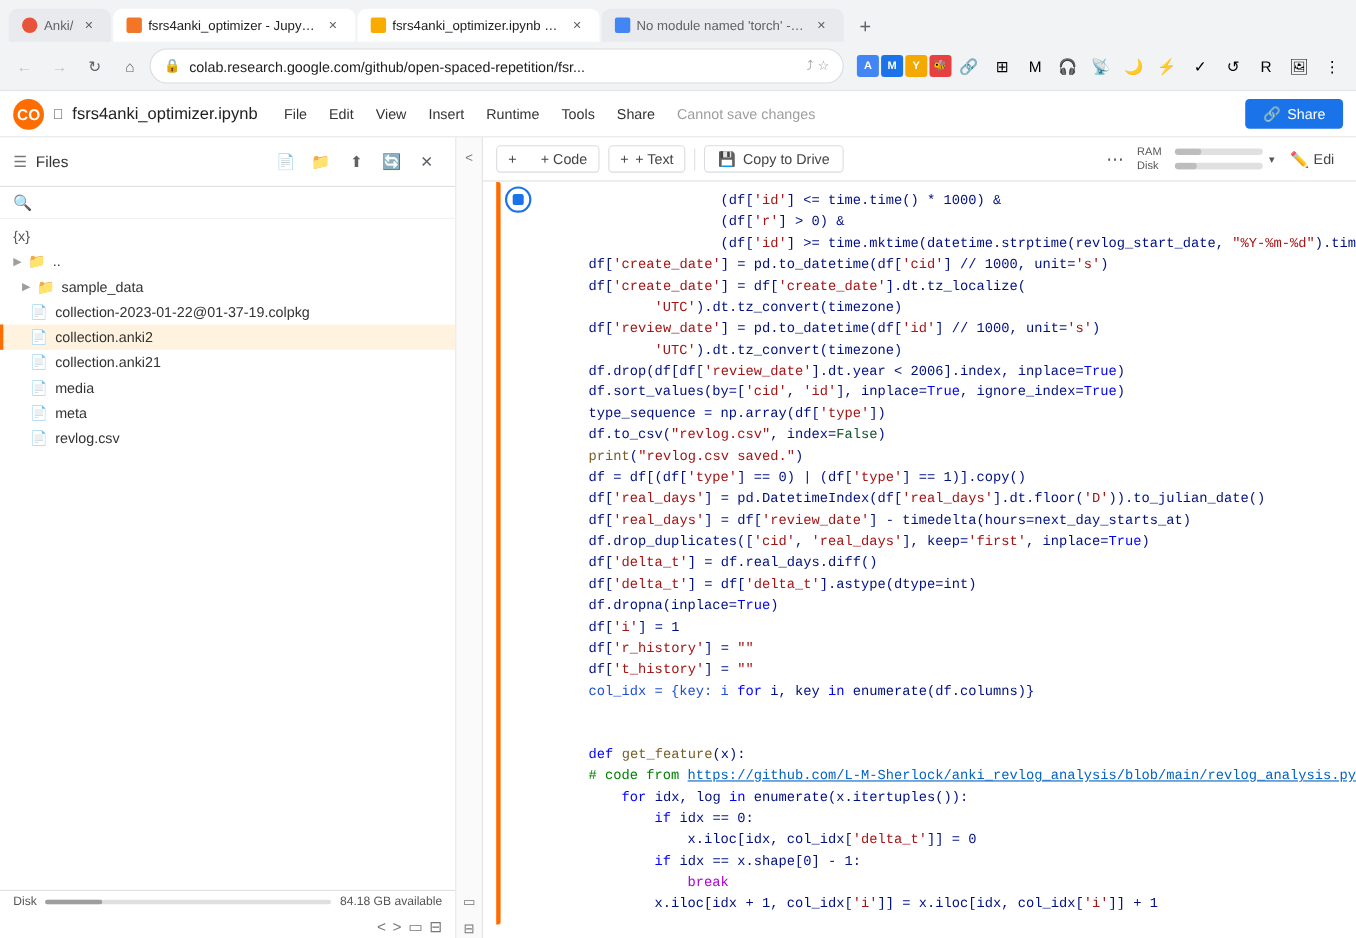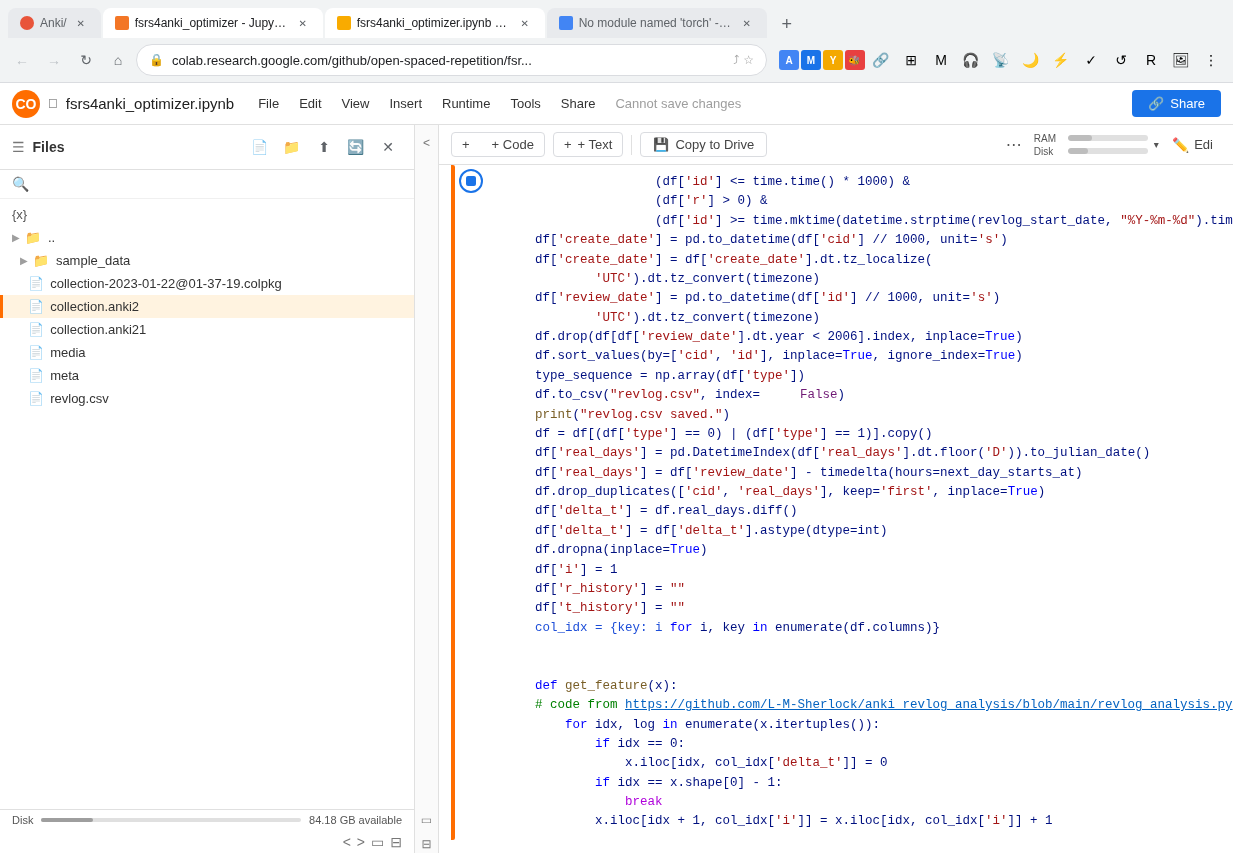--- a/index.html
+++ b/index.html
@@ -38,21 +38,21 @@
     .cannot-save { color: #9e9e9e; font-size: 13px; margin-left: 8px; cursor: pointer; }
     .header-right { margin-left: auto; display: flex; align-items: center; gap: 8px; }
     .share-btn { display: flex; align-items: center; gap: 6px; background: #1a73e8; color: #fff; padding: 6px 16px; border-radius: 4px; font-size: 13px; cursor: pointer; }
 
     
     .main-layout { display: flex; height: calc(853px - 38px - 44px - 42px); }
 
     
     .sidebar { width: 415px; flex-shrink: 0; border-right: 1px solid #e0e0e0; display: flex; flex-direction: column; background: #fff; }
     .sidebar-header { display: flex; align-items: center; padding: 8px 12px; border-bottom: 1px solid #e0e0e0; gap: 8px; }
-    .sidebar-title { font-size: 14px; color: #333; font-weight: 700; flex: 1; }
+    .sidebar-title { font-size: 14px; color: #333; font-weight: 400; flex: 1; }
     .sidebar-actions { display: flex; gap: 4px; }
     .sidebar-action-btn { width: 28px; height: 28px; display: flex; align-items: center; justify-content: center; cursor: pointer; color: #5f6368; font-size: 14px; border-radius: 3px; }
     .sidebar-search { padding: 6px 12px; display: flex; align-items: center; border-bottom: 1px solid #f0f0f0; }
     .search-icon-area { color: #9e9e9e; font-size: 14px; margin-right: 8px; }
     .file-tree { flex: 1; overflow-y: auto; padding: 4px 0; }
     .file-item { display: flex; align-items: center; padding: 4px 12px; gap: 6px; cursor: pointer; font-size: 13px; color: #333; }
     .file-item.selected { background: #fff3e0; border-left: 3px solid #ff6d00; padding-left: 9px; }
     .file-icon { font-size: 13px; color: #9e9e9e; flex-shrink: 0; }
     .file-icon.folder { color: #ffa726; }
     .expand-arrow { font-size: 10px; color: #9e9e9e; }
@@ -313,21 +313,21 @@
           <span class="line"><span style="color:#001080;">                (df[</span><span style="color:#a31515;">'r'</span><span style="color:#001080;">] &gt; 0) &amp;</span></span>
           <span class="line"><span style="color:#001080;">                (df[</span><span style="color:#a31515;">'id'</span><span style="color:#001080;">] &gt;= time.mktime(datetime.strptime(revlog_start_date, </span><span style="color:#a31515;">"%Y-%m-%d"</span><span style="color:#001080;">).timetuple()) *</span></span>
           <span class="line"><span style="color:#001080;">df[</span><span style="color:#a31515;">'create_date'</span><span style="color:#001080;">] = pd.to_datetime(df[</span><span style="color:#a31515;">'cid'</span><span style="color:#001080;">] // 1000, unit=</span><span style="color:#a31515;">'s'</span><span style="color:#001080;">)</span></span>
           <span class="line"><span style="color:#001080;">df[</span><span style="color:#a31515;">'create_date'</span><span style="color:#001080;">] = df[</span><span style="color:#a31515;">'create_date'</span><span style="color:#001080;">].dt.tz_localize(</span></span>
           <span class="line"><span style="color:#001080;">        </span><span style="color:#a31515;">'UTC'</span><span style="color:#001080;">).dt.tz_convert(timezone)</span></span>
           <span class="line"><span style="color:#001080;">df[</span><span style="color:#a31515;">'review_date'</span><span style="color:#001080;">] = pd.to_datetime(df[</span><span style="color:#a31515;">'id'</span><span style="color:#001080;">] // 1000, unit=</span><span style="color:#a31515;">'s'</span><span style="color:#001080;">)</span></span>
           <span class="line"><span style="color:#001080;">        </span><span style="color:#a31515;">'UTC'</span><span style="color:#001080;">).dt.tz_convert(timezone)</span></span>
           <span class="line"><span style="color:#001080;">df.drop(df[df[</span><span style="color:#a31515;">'review_date'</span><span style="color:#001080;">].dt.year &lt; 2006].index, inplace=</span><span style="color:#0000ff;">True</span><span style="color:#001080;">)</span></span>
           <span class="line"><span style="color:#001080;">df.sort_values(by=[</span><span style="color:#a31515;">'cid'</span><span style="color:#001080;">, </span><span style="color:#a31515;">'id'</span><span style="color:#001080;">], inplace=</span><span style="color:#0000ff;">True</span><span style="color:#001080;">, ignore_index=</span><span style="color:#0000ff;">True</span><span style="color:#001080;">)</span></span>
           <span class="line"><span style="color:#001080;">type_sequence = np.array(df[</span><span style="color:#a31515;">'type'</span><span style="color:#001080;">])</span></span>
-          <span class="line"><span style="color:#001080;">df.to_csv(</span><span style="color:#a31515;">"revlog.csv"</span><span style="color:#001080;">, index=</span><span style="color:#701a75;margin-left:40px;">False</span><span style="color:#001080;">)</span></span>
+          <span class="line"><span style="color:#001080;">df.to_csv(</span><span style="color:#a31515;">"revlog.csv"</span><span style="color:#001080;">, index=</span><span style="color:#14532d;">False</span><span style="color:#001080;">)</span></span>
           <span class="line"><span style="color:#795e26;">print</span><span style="color:#001080;">(</span><span style="color:#a31515;">"revlog.csv saved."</span><span style="color:#001080;">)</span></span>
           <span class="line"><span style="color:#001080;">df = df[(df[</span><span style="color:#a31515;">'type'</span><span style="color:#001080;">] == 0) | (df[</span><span style="color:#a31515;">'type'</span><span style="color:#001080;">] == 1)].copy()</span></span>
           <span class="line"><span style="color:#001080;">df[</span><span style="color:#a31515;">'real_days'</span><span style="color:#001080;">] = pd.DatetimeIndex(df[</span><span style="color:#a31515;">'real_days'</span><span style="color:#001080;">].dt.floor(</span><span style="color:#a31515;">'D'</span><span style="color:#001080;">)).to_julian_date()</span></span>
           <span class="line"><span style="color:#001080;">df[</span><span style="color:#a31515;">'real_days'</span><span style="color:#001080;">] = df[</span><span style="color:#a31515;">'review_date'</span><span style="color:#001080;">] - timedelta(hours=next_day_starts_at)</span></span>
           <span class="line"><span style="color:#001080;">df.drop_duplicates([</span><span style="color:#a31515;">'cid'</span><span style="color:#001080;">, </span><span style="color:#a31515;">'real_days'</span><span style="color:#001080;">], keep=</span><span style="color:#a31515;">'first'</span><span style="color:#001080;">, inplace=</span><span style="color:#0000ff;">True</span><span style="color:#001080;">)</span></span>
           <span class="line"><span style="color:#001080;">df[</span><span style="color:#a31515;">'delta_t'</span><span style="color:#001080;">] = df.real_days.diff()</span></span>
           <span class="line"><span style="color:#001080;">df[</span><span style="color:#a31515;">'delta_t'</span><span style="color:#001080;">] = df[</span><span style="color:#a31515;">'delta_t'</span><span style="color:#001080;">].astype(dtype=int)</span></span>
           <span class="line"><span style="color:#001080;">df.dropna(inplace=</span><span style="color:#0000ff;">True</span><span style="color:#001080;">)</span></span>
           <span class="line"><span style="color:#001080;">df[</span><span style="color:#a31515;">'i'</span><span style="color:#001080;">] = 1</span></span>
           <span class="line"><span style="color:#001080;">df[</span><span style="color:#a31515;">'r_history'</span><span style="color:#001080;">] = </span><span style="color:#a31515;">""</span></span>

